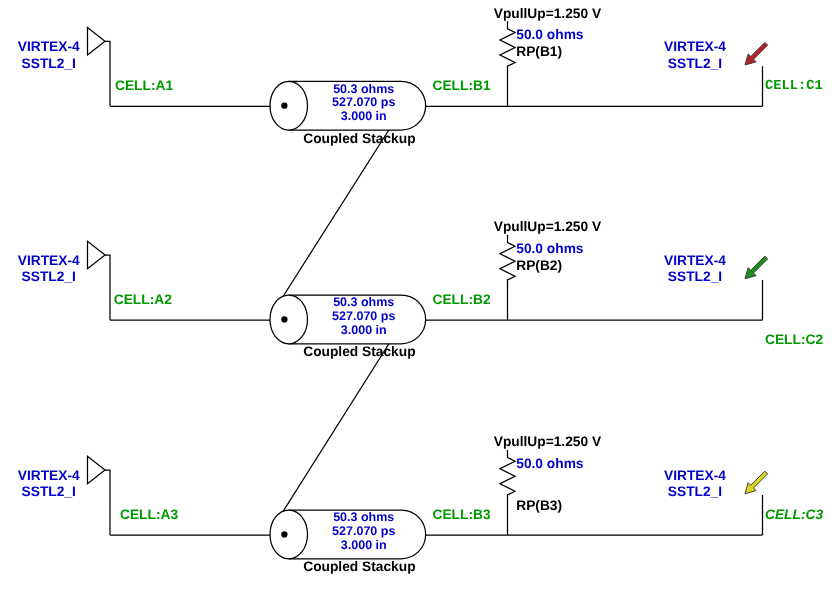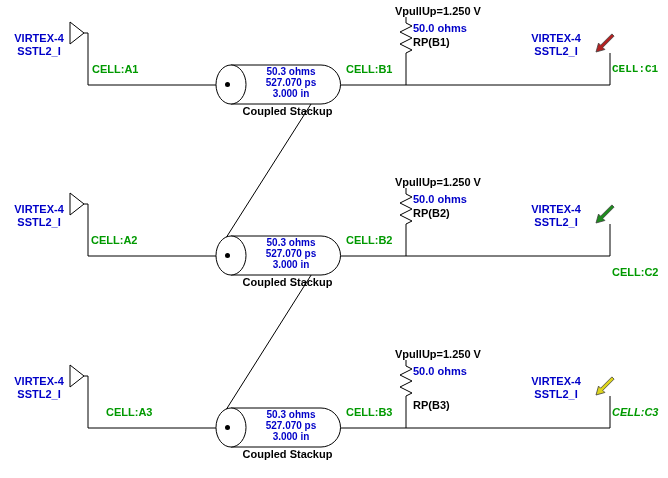--- a/index.html
+++ b/index.html
@@ -104,21 +104,21 @@
   <div class="lbl green" style="left:346px;top:234px;">CELL:B2</div>
   <div class="lbl blue ctr" style="left:520px;top:203px;width:72px;">VIRTEX-4</div>
   <div class="lbl blue ctr" style="left:520px;top:216px;width:72px;">SSTL2_I</div>
   <div class="lbl green" style="left:612px;top:234px;margin-top:32px;">CELL:C2</div>
 
   <div class="lbl" style="left:395px;top:348px;">VpullUp=1.250 V</div>
   <div class="lbl blue" style="left:413px;top:365px;">50.0 ohms</div>
   <div class="lbl" style="left:413px;top:379px;margin-top:20px;">RP(B3)</div>
   <div class="lbl blue ctr" style="left:4px;top:375px;width:70px;">VIRTEX-4</div>
   <div class="lbl blue ctr" style="left:4px;top:388px;width:70px;">SSTL2_I</div>
-  <div class="lbl green" style="left:106px;top:406px;">CELL:A3</div>
+  <div class="lbl green" style="left:96px;top:406px;">CELL:A3</div>
   <div class="lbl blue ctr tl" style="left:244px;top:409px;width:94px;">50.3 ohms</div>
   <div class="lbl blue ctr tl" style="left:244px;top:420px;width:94px;">527.070 ps</div>
   <div class="lbl blue ctr tl" style="left:244px;top:431px;width:94px;">3.000 in</div>
   <div class="lbl ctr" style="left:230px;top:448px;width:115px;">Coupled Stackup</div>
   <div class="lbl green" style="left:346px;top:406px;text-align:right;">CELL:B3</div>
   <div class="lbl blue ctr" style="left:520px;top:375px;width:72px;">VIRTEX-4</div>
   <div class="lbl blue ctr" style="left:520px;top:388px;width:72px;">SSTL2_I</div>
   <div class="lbl green" style="left:612px;top:406px;font-style:italic;">CELL:C3</div>
 
 </div>

